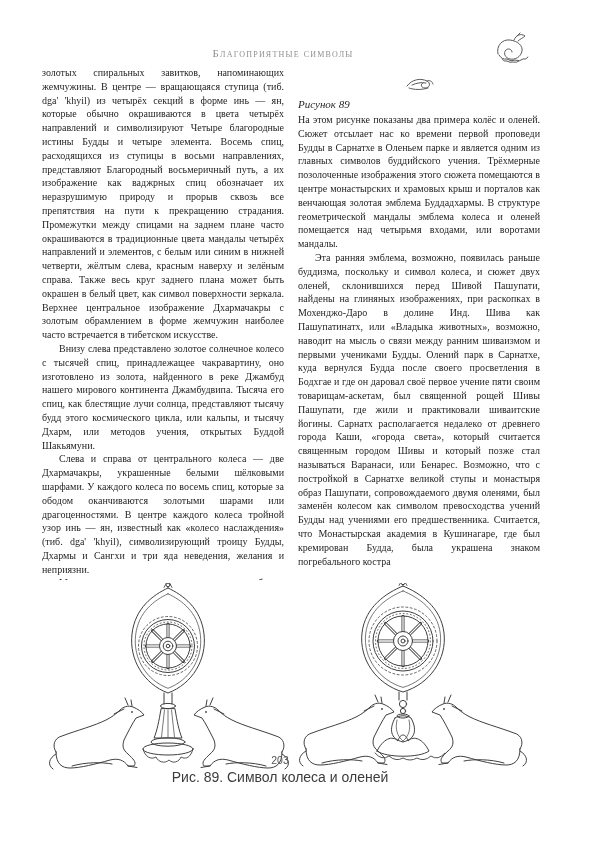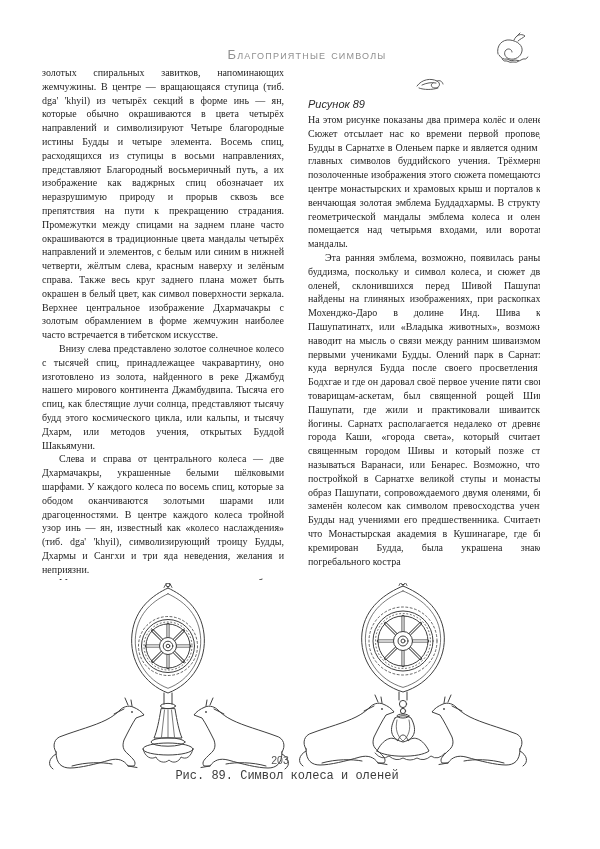--- a/index.html
+++ b/index.html
@@ -10,68 +10,66 @@
     color:#222222;
     position:relative;
     overflow:hidden;
   }
   .page{position:absolute;inset:0;background:#ffffff;}
 
   
   .running-head{
     position:absolute;top:47px;left:0;width:566px;
     text-align:center;
-    font-family:Liberation Sans, sans-serif;
+    font-family:Liberation Serif, serif;
     font-variant:small-caps;
     letter-spacing:1.2px;
-    font-size:13px;
+    font-size:11px;
     color:#8f8f8f;
-    padding-left:24px;
   }
   .corner-ornament{position:absolute;top:32px;left:490px;width:40px;height:34px;}
 
   
   .columns{
     position:absolute;top:66px;left:42px;width:498px;height:514px;
-    display:flex;gap:24px;overflow:hidden;
+    display:flex;gap:14px;overflow:hidden;
   }
   .col{width:242px;flex:0 0 242px;overflow:hidden;}
   .col p{
     margin:0;
     font-size:10px;
     line-height:13.8px;
     text-align:justify;
     text-indent:17px;
     color:#1f1f1f;
   }
   .col p.no-indent{text-indent:0;}
   .figure-heading{
     margin:6px 0 3px 0;
-    font-family:Liberation Sans, sans-serif;
+    font-family:Liberation Serif, serif;
     font-style:italic;
     font-weight:normal;
     font-size:11px;
     color:#2b2b2b;
   }
   .divider{
     text-align:center;
     margin:8px 0 2px 0;
     height:18px;
   }
   .divider svg{display:inline-block;vertical-align:middle;}
 
   
   .figure-art{position:absolute;top:583px;left:40px;width:520px;height:195px;}
   .figure-caption{
     position:absolute;top:769px;left:0;width:560px;
     text-align:center;
-    font-family:Liberation Mono, monospace;
-    font-size:12px;
+    font-family:Liberation Sans, sans-serif;
+    font-size:14px;
     color:#3c3c3c;
-    margin-left:7px;
   }
   .page-number{
     position:absolute;top:754px;left:0;width:560px;
     text-align:center;
     font-family:"Liberation Sans","DejaVu Sans",sans-serif;
     font-size:10.5px;
     color:#555555;
   }
 
   

